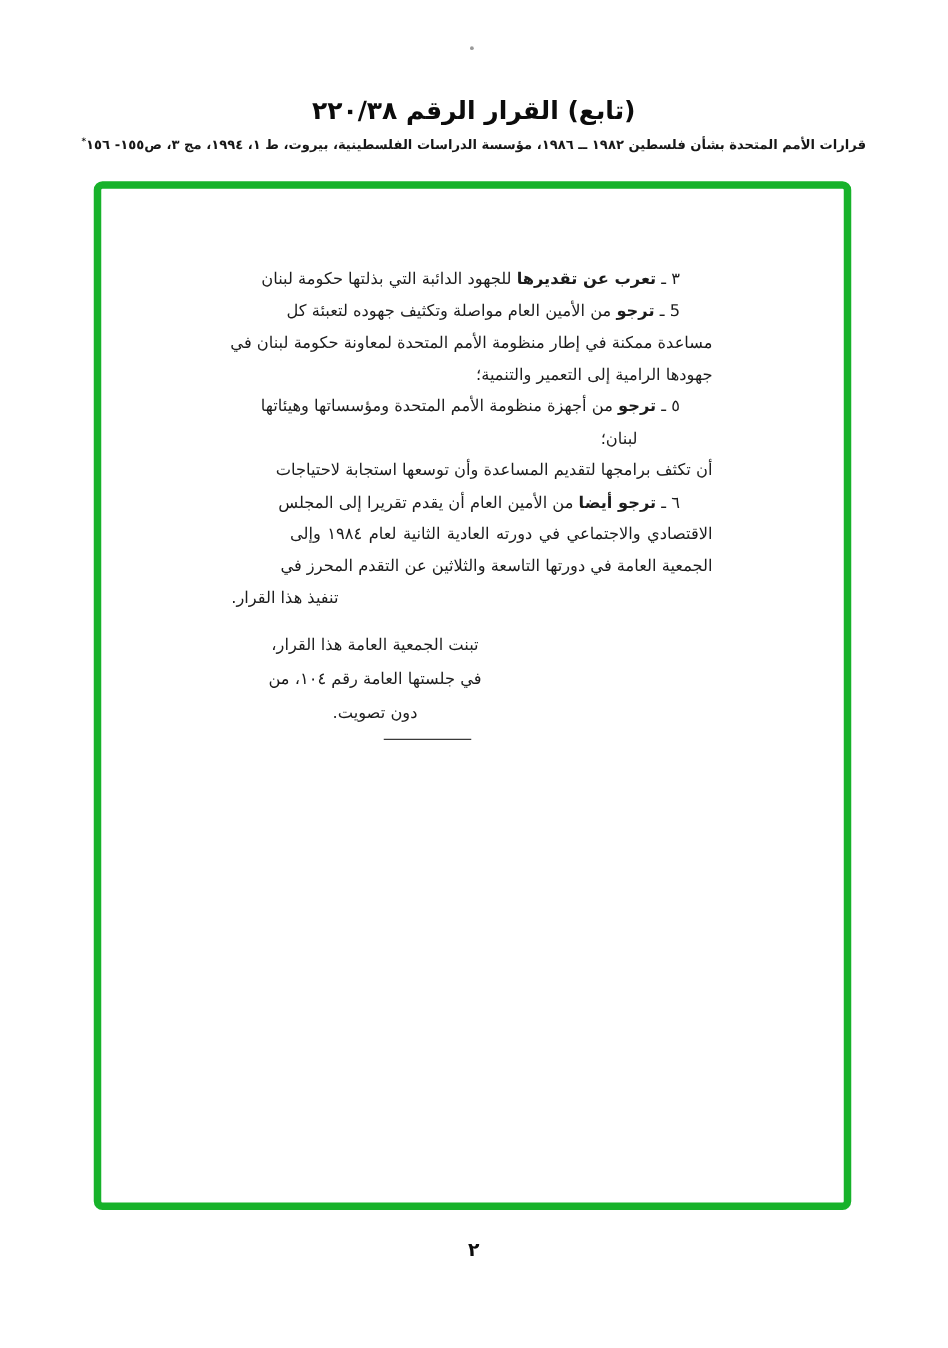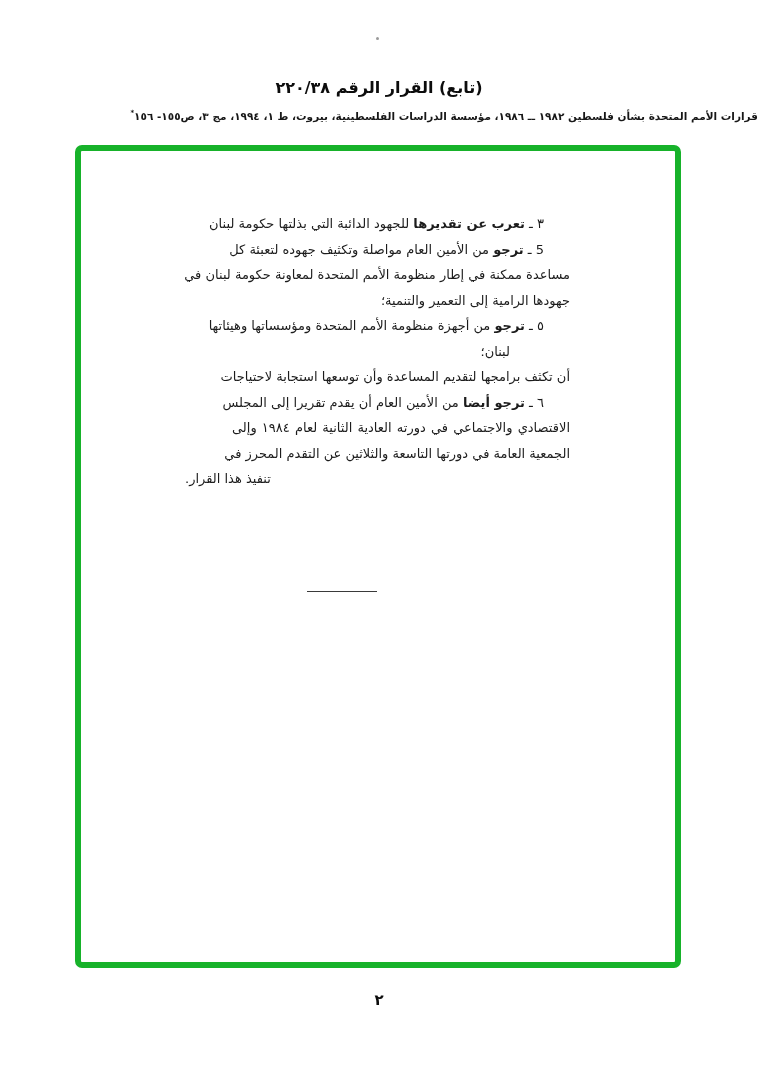--- a/index.html
+++ b/index.html
@@ -3,24 +3,24 @@
 <meta charset="utf-8">
 <style>
   html,body{margin:0;padding:0;background:#ffffff;}
   .page{
     position:relative;width:758px;height:1078px;background:#ffffff;
     font-family:"DejaVu Sans",sans-serif;color:#141414;overflow:hidden;
   }
   .speck{position:absolute;left:376px;top:37px;width:3px;height:3px;background:#9a9a9a;border-radius:50%;}
   .title{
     position:absolute;top:77px;left:0;right:0;text-align:center;
-    direction:rtl;font-weight:bold;font-size:16px;line-height:22px;color:#0c0c0c;
+    direction:rtl;font-weight:bold;font-size:20px;line-height:22px;color:#0c0c0c;
   }
   .source{
-    position:absolute;top:105px;left:0;right:0;text-align:right;
+    position:absolute;top:105px;left:0;right:0;text-align:center;
     direction:rtl;font-weight:bold;font-size:10.5px;line-height:16px;color:#171717;
     letter-spacing:0;
   }
   .source sup{font-size:7px;vertical-align:super;}
   .frame{
     position:absolute;left:75px;top:145px;width:606px;height:823px;
     box-sizing:border-box;border:6px solid #17b22a;border-radius:7px;background:#ffffff;
   }
   .textcol{
     position:absolute;left:185px;top:211px;width:385px;
@@ -63,18 +63,23 @@
     <div class="ln l5">جهودها الرامية إلى التعمير والتنمية؛</div>
     <div class="ln jl ind"><span>٥ ـ </span><span class="b">ترجو</span><span> من أجهزة منظومة الأمم المتحدة ومؤسساتها وهيئاتها</span></div>
     <div class="ln l8">لبنان؛</div>
     <div class="ln jl">أن تكثف برامجها لتقديم المساعدة وأن توسعها استجابة لاحتياجات</div>
     <div class="ln jl ind"><span>٦ ـ </span><span class="b">ترجو أيضا</span><span> من الأمين العام أن يقدم تقريرا إلى المجلس</span></div>
     <div class="ln jl">الاقتصادي والاجتماعي في دورته العادية الثانية لعام ١٩٨٤ وإلى</div>
     <div class="ln jl">الجمعية العامة في دورتها التاسعة والثلاثين عن التقدم المحرز في</div>
     <div class="ln l12">تنفيذ هذا القرار.</div>
   </div>
 
+  <div class="closing">
+    <div>تبنت الجمعية العامة هذا القرار،</div>
+    <div>في جلستها العامة رقم ١٠٤، من</div>
+    <div>دون تصويت.</div>
+  </div>
 
   <div class="divider"></div>
 
   <div class="pagenum">٢</div>
 
 </div>
 
 </body></html>

